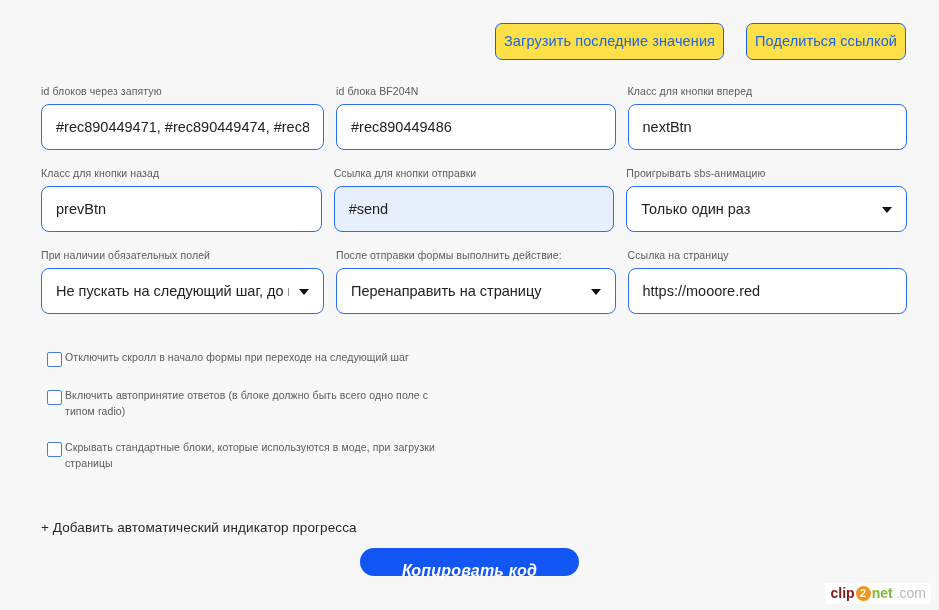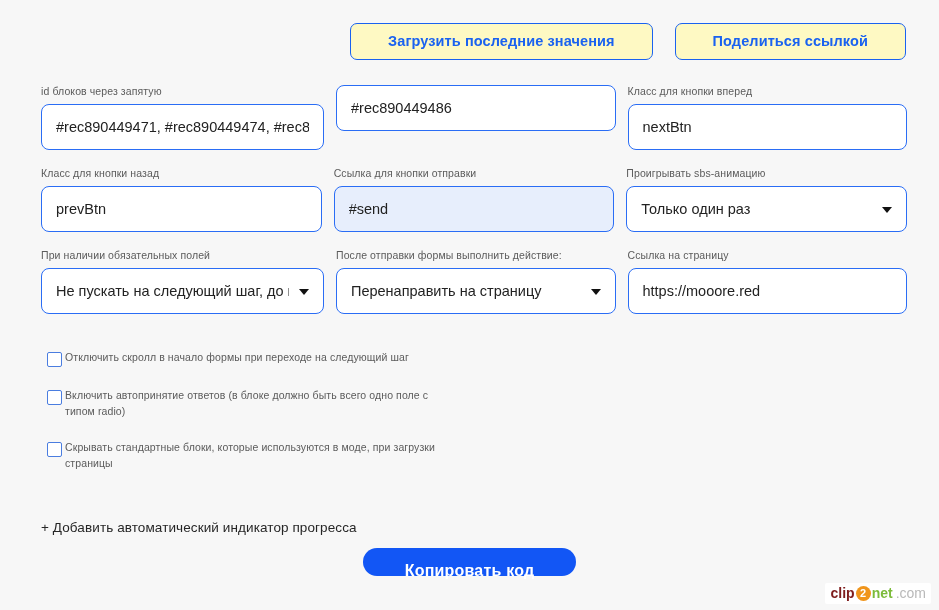--- a/index.html
+++ b/index.html
@@ -30,28 +30,28 @@
     width: 939px;
     display: flex;
     justify-content: flex-end;
     gap: 22px;
     padding-right: 33px;
     box-sizing: border-box;
   }
   .outline-btn {
     border: 1px solid #1a62f0;
     border-radius: 7px;
-    background: #fef9c3;
+    background: #fde047;
     color: #1a62f0;
     font-size: 14.5px;
-    font-weight: bold;
+    font-weight: normal;
     letter-spacing: .1px;
     height: 37px;
     line-height: 35px;
-    padding: 0 37px;
+    padding: 0 8px;
     text-align: center;
     cursor: pointer;
     white-space: nowrap;
     box-sizing: border-box;
   }
 
   
   .form-area {
     position: absolute;
     top: 85px;
@@ -185,20 +185,21 @@
     border-radius: 19px;
     font-size: 16px;
     font-weight: bold;
     height: 28px;
     line-height: 46px;
     padding: 0 42px;
     text-align: center;
     cursor: pointer;
     letter-spacing: .2px;
     font-family: "Liberation Sans", sans-serif;
+    font-style: italic;
   }
 
   
   .watermark {
     position: absolute;
     right: 8px;
     bottom: 6px;
     background: #ffffff;
     padding: 2px 5px 2px 6px;
     border-radius: 2px;
@@ -238,20 +239,21 @@
   <div class="form-area">
 
     <div class="row">
       <div class="col">
         <div class="f-label">id блоков через запятую</div>
         <div class="field">
           <span class="val">#rec890449471, #rec890449474, #rec89</span>
         </div>
       </div>
       <div class="col">
+        <div class="f-label">id блока BF204N</div>
         <div class="field">
           <span class="val">#rec890449486</span>
         </div>
       </div>
       <div class="col">
         <div class="f-label">Класс для кнопки вперед</div>
         <div class="field">
           <span class="val">nextBtn</span>
         </div>
       </div>

